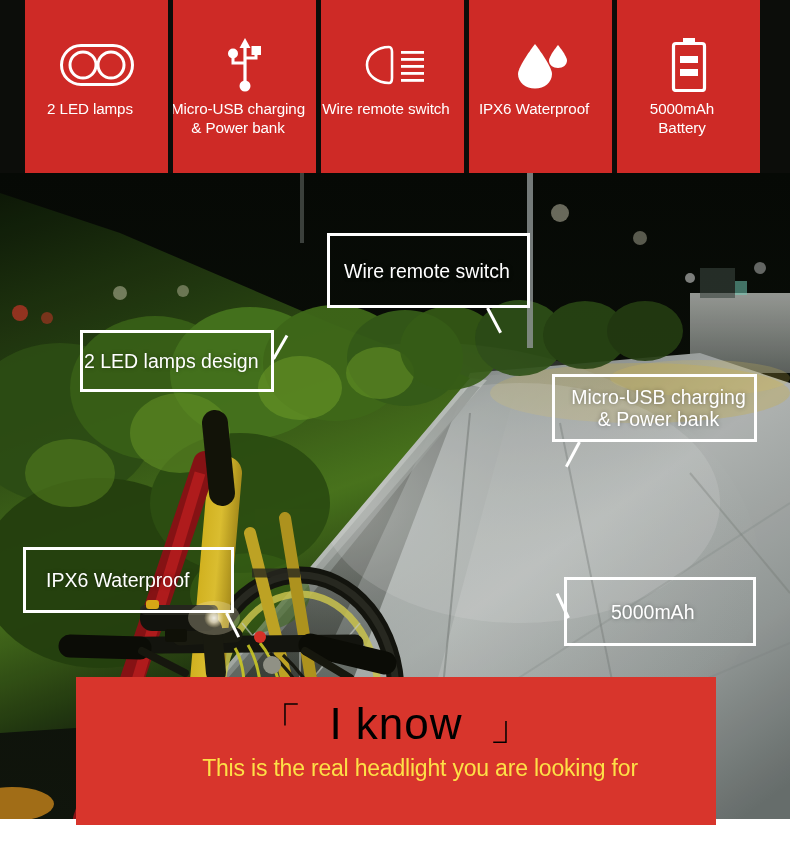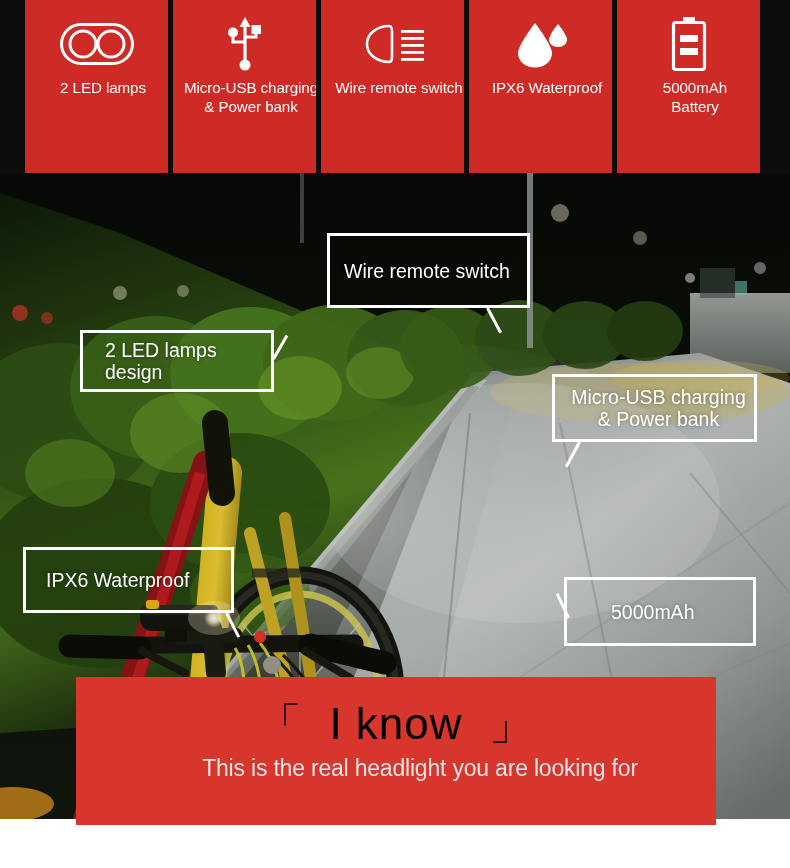--- a/index.html
+++ b/index.html
@@ -17,22 +17,22 @@
     position:absolute; left:0; top:0; width:790px; height:180px;
     background:#0c0d0a;
   }
   .feature-strip {
     position:absolute; left:25px; top:0; width:731px; height:173px;
     display:flex; gap:5px;
   }
   .feature-card {
     background:#ce2a26;
     flex:0 0 auto;
-    display:flex; flex-direction:column; align-items:flex-start;
-    padding-top:16px;
+    display:flex; flex-direction:column; align-items:flex-end;
+    padding-top:37px;
     overflow:hidden;
   }
   .fc-0 { width:143px; }
   .fc-1 { width:143px; }
   .fc-2 { width:143px; }
   .fc-3 { width:143px; }
   .fc-4 { width:143px; }
   .feature-icon {
     height:56px; width:100%;
     display:flex; align-items:center; justify-content:center;
@@ -79,21 +79,21 @@
   #callout-wire {
     left:327px; top:233px; width:203px; height:75px;
     padding-left:14px;
   }
   #callout-wire .callout-tail {
     left:156px; top:72px; height:28px; transform:rotate(-28deg);
   }
 
   #callout-led {
     left:80px; top:330px; width:194px; height:62px;
-    padding-left:22px;
+    padding-left:1px;
   }
   #callout-led .callout-tail {
     left:189px; top:26px; height:27px; transform:rotate(-150deg);
   }
 
   #callout-usb {
     left:552px; top:374px; width:205px; height:68px;
     padding-left:8px; justify-content:center; text-align:center;
   }
   #callout-usb .callout-tail {
@@ -126,21 +126,21 @@
   }
   .banner-headline {
     color:#000000;
     font-size:44px;
     line-height:52px;
     letter-spacing:1px;
     font-weight:400;
     white-space:pre;
   }
   .banner-sub {
-    color:#e5e5e5;
+    color:#fde047;
     font-size:23px;
     line-height:29px;
     margin-top:4px;
     letter-spacing:-0.2px;
     margin-left:48px;
   }
 </style>
 </head>
 <body>
 

